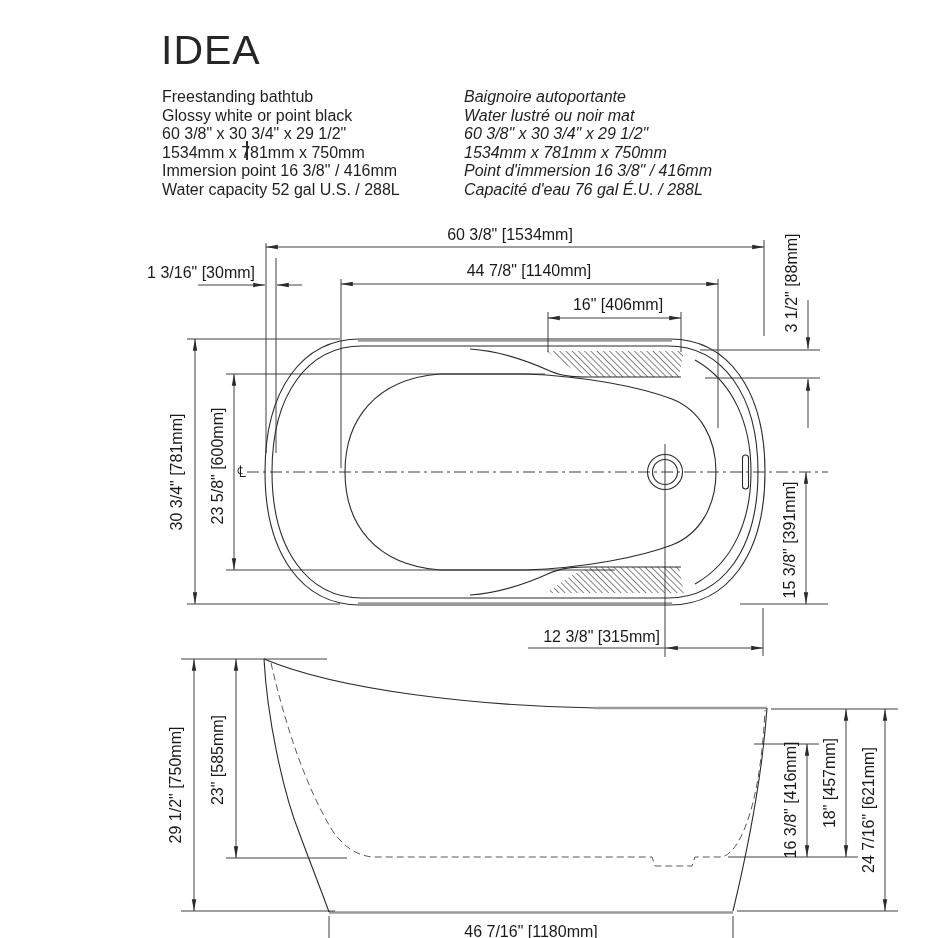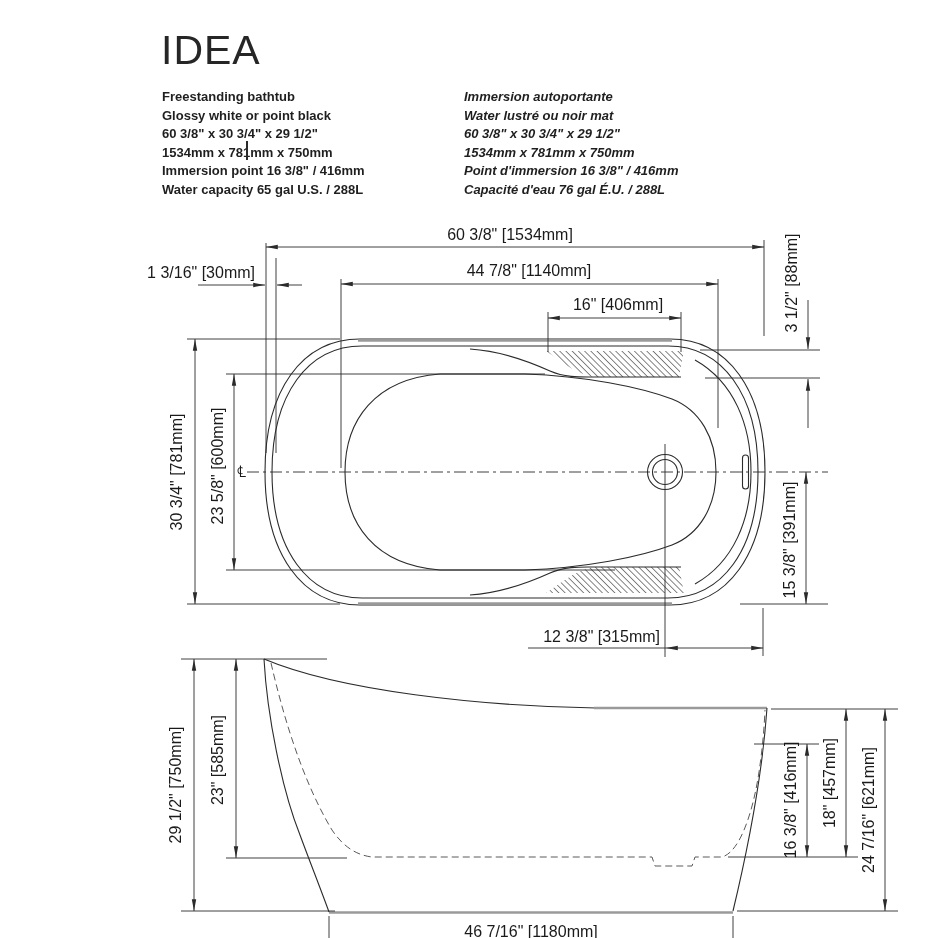--- a/index.html
+++ b/index.html
@@ -1,20 +1,20 @@
 <!DOCTYPE html>
 <html><head>
 <meta charset="utf-8">
 <style>
   html,body{margin:0;padding:0;background:#ffffff;}
   #page{position:relative;width:931px;height:938px;background:#ffffff;overflow:hidden;
         font-family:"Liberation Sans",sans-serif;color:#1f1f1f;margin-left:40px;}
   #title{position:absolute;left:121px;top:30px;font-size:41px;font-weight:400;
          letter-spacing:1px;color:#262626;margin:0;line-height:1;}
-  .spec-col{position:absolute;top:88px;font-size:13px;line-height:18.5px;white-space:nowrap;font-weight:bold;}
+  .spec-col{position:absolute;top:88px;font-size:16px;line-height:18.5px;white-space:nowrap;}
   #spec-en{left:122px;}
   #spec-fr{left:424px;font-style:italic;}
   #caret{position:absolute;left:206px;top:141px;width:1.5px;height:19px;background:#2a2a2a;}
   svg{position:absolute;left:0;top:0;}
   svg text{font-family:"Liberation Sans",sans-serif;fill:#1a1a1a;font-size:16px;}
   .ln{stroke:#2b2b2b;stroke-width:1.1;fill:none;}
   .dim{stroke:#2b2b2b;stroke-width:0.9;fill:none;}
   .gray{stroke:#9a9a9a;stroke-width:2.6;fill:none;}
   .dash{stroke:#5a5a5a;stroke-width:1;fill:none;stroke-dasharray:7 4;}
 </style>
@@ -24,25 +24,25 @@
 <div id="page">
 
   <h1 id="title">IDEA</h1>
 
   <div id="spec-en" class="spec-col">
     <div>Freestanding bathtub</div>
     <div>Glossy white or point black</div>
     <div>60 3/8" x 30 3/4" x 29 1/2"</div>
     <div>1534mm x 781mm x 750mm</div>
     <div>Immersion point 16 3/8" / 416mm</div>
-    <div>Water capacity 65 gal U.S. / 288L</div>
+    <div>Water capacity 52 gal U.S. / 288L</div>
   </div>
 
   <div id="spec-fr" class="spec-col">
-    <div>Immersion autoportante</div>
+    <div>Baignoire autoportante</div>
     <div>Water lustré ou noir mat</div>
     <div>60 3/8" x 30 3/4" x 29 1/2"</div>
     <div>1534mm x 781mm x 750mm</div>
     <div>Point d'immersion 16 3/8" / 416mm</div>
     <div>Capacité d'eau 76 gal É.U. / 288L</div>
   </div>
 
   <div id="caret"></div>
 
   <svg width="931" height="938" viewBox="0 0 931 938">

